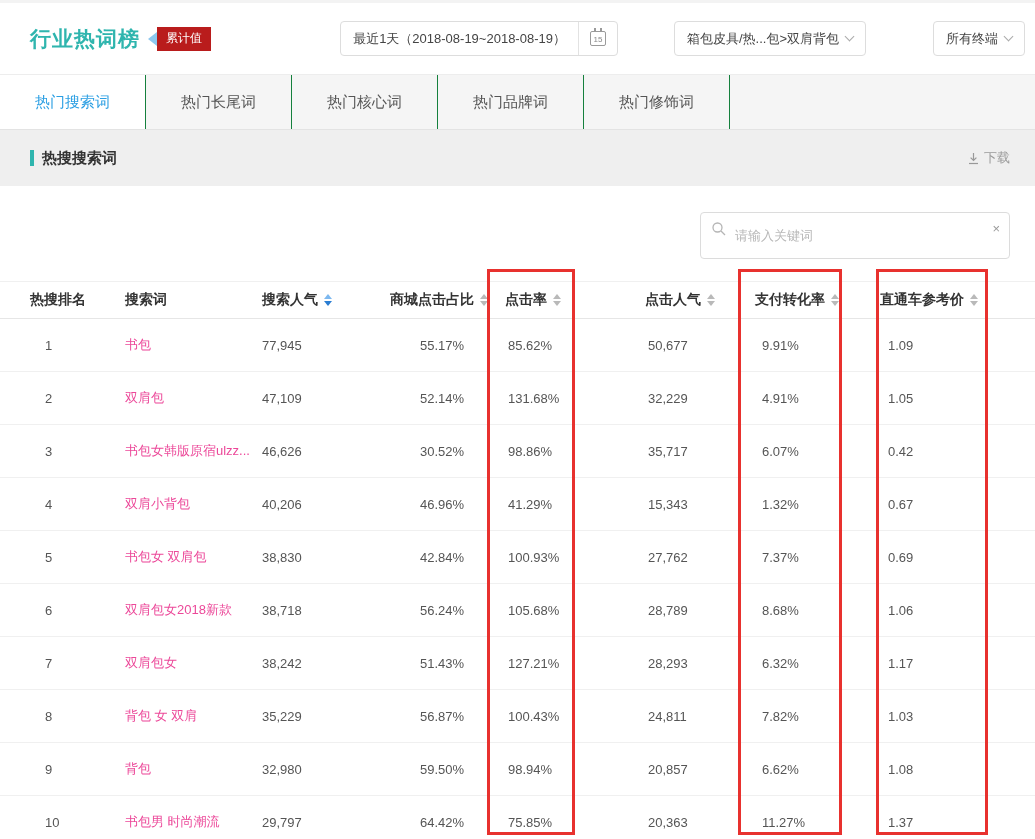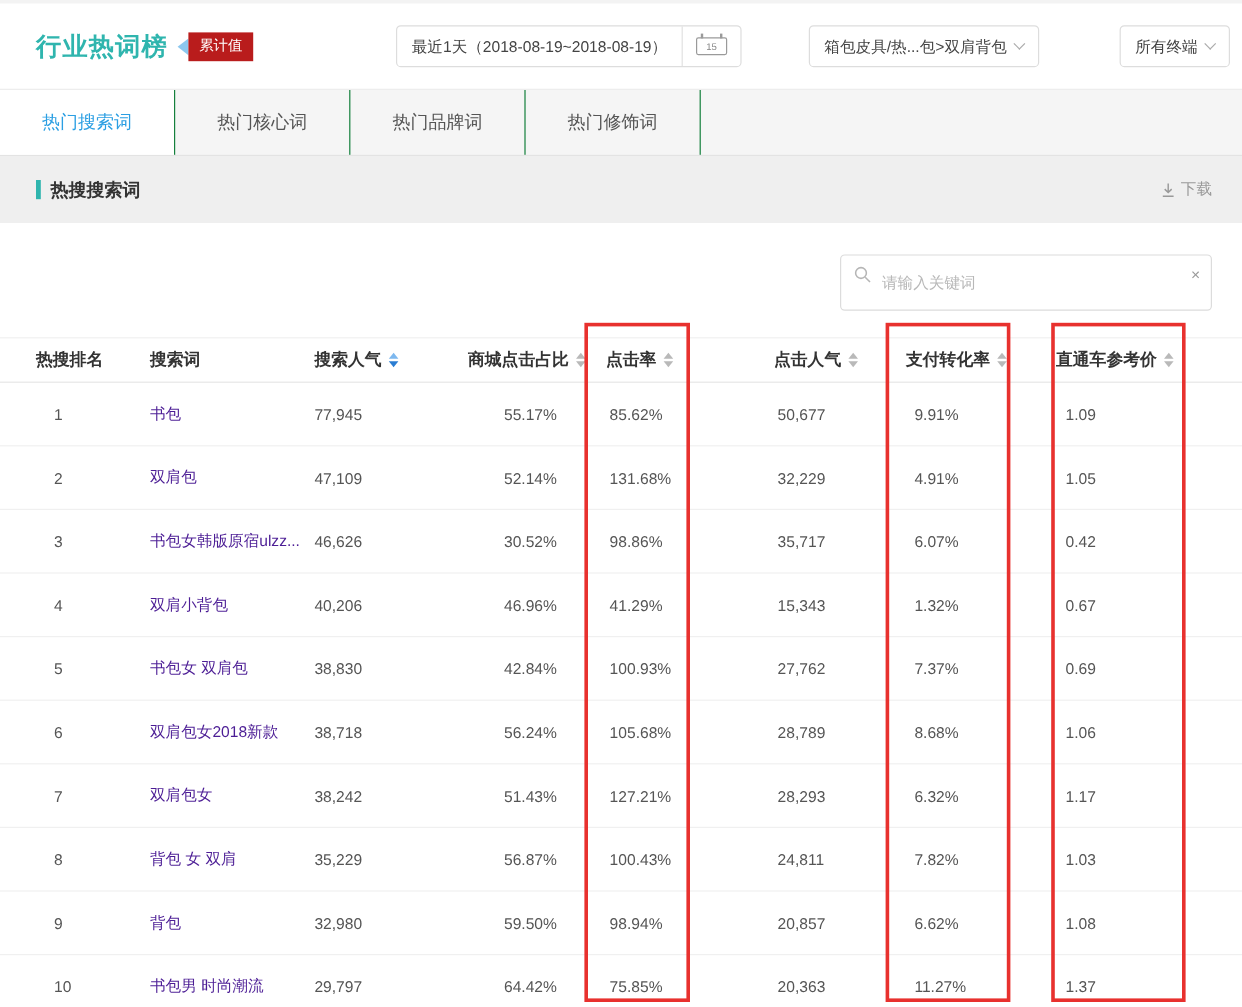--- a/index.html
+++ b/index.html
@@ -12,21 +12,21 @@
   .title-wrap { display:flex; align-items:center; }
   .page-title { font-size:21px; font-weight:bold; color:#2fb5ae; letter-spacing:1px; }
   .badge-wrap { display:flex; align-items:center; margin-left:8px; }
   .badge-arrow { width:0; height:0; border-top:7px solid transparent; border-bottom:7px solid transparent; border-right:9px solid #8cc8ef; }
   .badge { background:#b91c1c; color:#fff; font-size:12px; padding:3px 9px 4px; }
   .controls { display:flex; align-items:center;gap:39px; }
   .ctrl { height:35px; border:1px solid #ddd; border-radius:4px; display:flex; align-items:center; font-size:13px; color:#444; background:#fff; cursor:pointer; }
   .ctrl .pad { padding:0 12px; }
   .date-text { padding:0 12px; height:100%; display:flex; align-items:center; border-right:1px solid #e2e2e2; }
   .cal-seg { padding:0 11px; height:100%; display:flex; align-items:center; }
-  .cal { width:26px; height:15px; border:1px solid #9a9a9a; border-radius:2px; position:relative; font-size:8px; color:#888; display:flex; align-items:flex-end; justify-content:center; line-height:1.1; }
+  .cal { width:16px; height:15px; border:1px solid #9a9a9a; border-radius:2px; position:relative; font-size:8px; color:#888; display:flex; align-items:flex-end; justify-content:center; line-height:1.1; }
   .cal::before,.cal::after { content:""; position:absolute; top:-4px; width:2px; height:4px; background:#9a9a9a; }
   .cal::before { left:3px; } .cal::after { right:3px; }
   .ctrl.cat { margin-left:17px; }
   .ctrl.terminal { margin-left:28px; }
   .chev { width:7px; height:7px; border-right:1px solid #aaa; border-bottom:1px solid #aaa; transform:rotate(45deg); margin:-4px 12px 0 7px; }
 
   
   .tab-bar { height:56px; background:#f5f5f5; border-top:1px solid #ededed; border-bottom:1px solid #e3e3e3; display:flex; }
   .tab { width:146px; height:100%; display:flex; align-items:center; justify-content:center; font-size:15px; color:#555; border-right:1px solid #15803d; cursor:pointer; }
   .tab.active { background:#fff; color:#2b9fe3; }
@@ -53,21 +53,21 @@
   .thead { height:38px; border-top:1px solid #f0f0f0; border-bottom:1px solid #e6e6e6; }
   .th { font-size:14px; font-weight:bold; color:#333; display:flex; align-items:center; white-space:nowrap; }
   .tr { height:53px; border-bottom:1px solid #f0f0f0; }
   .td { font-size:13px; color:#555; white-space:nowrap; }
   .td.c-rank { padding-left:15px; }
   .td.c-mall_click_ratio { padding-left:30px; }
   .td.c-ctr { padding-left:3px; }
   .td.c-click_popularity { padding-left:3px; }
   .td.c-pay_conversion { padding-left:7px; }
   .td.c-ztc_ref_price { padding-left:8px; }
-  .link { color:#4c1d95; cursor:pointer; }
+  .link { color:#ec4899; cursor:pointer; }
   .sort { display:inline-flex; flex-direction:column; margin-left:6px; cursor:pointer; }
   .sort i { display:block; width:0; height:0; border-left:4px solid transparent; border-right:4px solid transparent; }
   .sort .up { border-bottom:5px solid #b9b9b9; margin-bottom:2px; }
   .sort .dn { border-top:5px solid #b9b9b9; }
   .sort.active .up { border-bottom-color:#7db8ef; }
   .sort.active .dn { border-top-color:#2a7dd2; }
 
   
   .hl-box { position:absolute; top:266px; height:566px; border:3px solid #e8312e; pointer-events:none; }
   .hl-ctr { left:487px; width:88px; }
@@ -100,20 +100,21 @@
       </div>
       <div class="ctrl terminal">
         <span class="pad" style="padding-right:0">所有终端</span>
         <i class="chev"></i>
       </div>
     </div>
   </div>
 
   <div class="tab-bar">
       <div class="tab active">热门搜索词</div>
+      <div class="tab">热门长尾词</div>
       <div class="tab">热门核心词</div>
       <div class="tab">热门品牌词</div>
       <div class="tab">热门修饰词</div>
     </div>
 
   <div class="section-band">
     <div class="section-title">
       <span class="tbar"></span>
       <span>热搜搜索词</span>
     </div>

